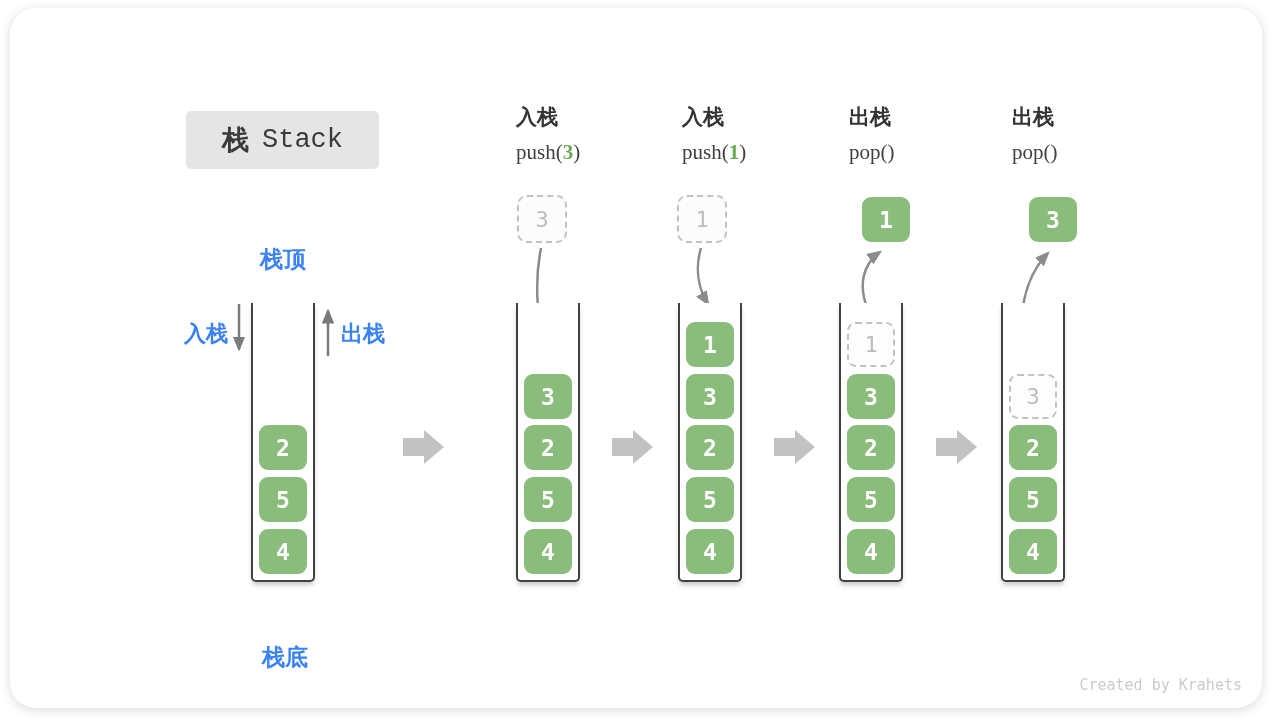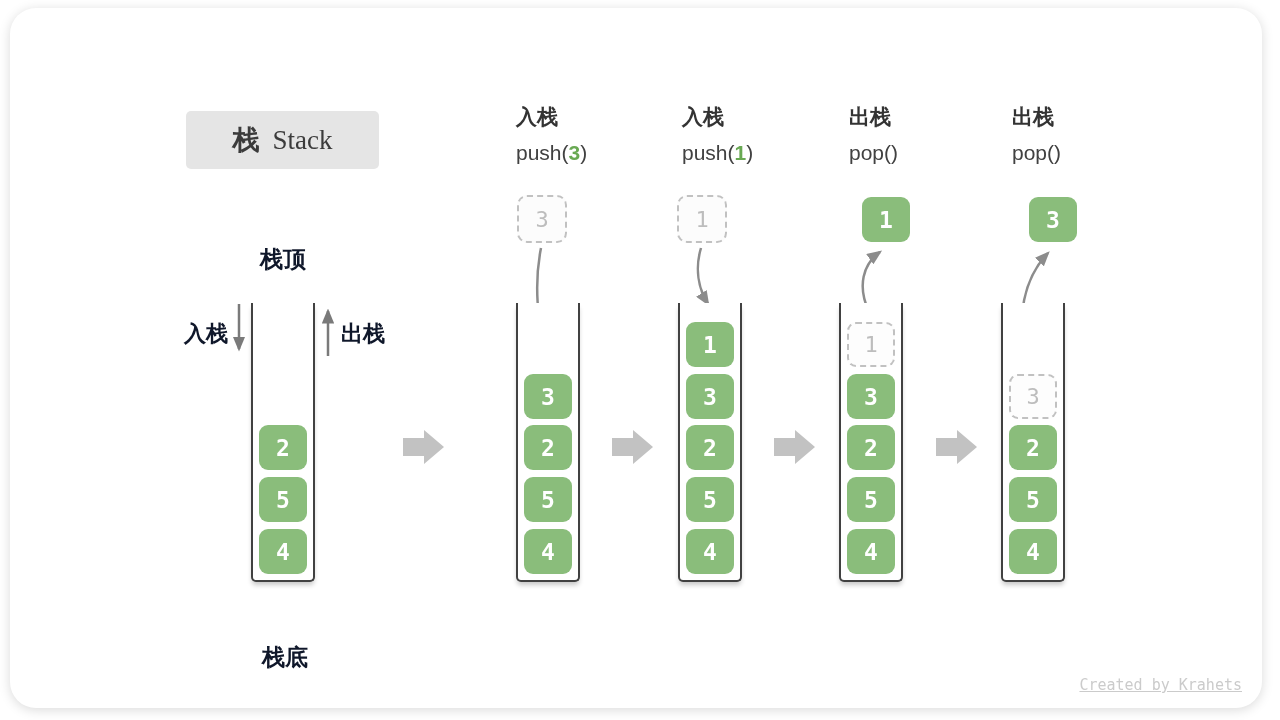--- a/index.html
+++ b/index.html
@@ -15,25 +15,25 @@
   }
   .layer { position:absolute; inset:0; }
   svg.overlay { position:absolute; left:0; top:0; width:1280px; height:720px; pointer-events:none; }
 
   .title-box {
     position:absolute; left:186px; top:111px; width:193px; height:58px;
     background:#E5E5E5; border-radius:5px; color:#3B3B3B;
     display:flex; align-items:center; justify-content:center;
   }
   .title-zh { font-size:27px; font-weight:bold; }
-  .title-en { font-size:27px; margin-left:13px; font-family:Liberation Serif, serif; }
+  .title-en { font-size:27px; margin-left:13px; font-family:Liberation Mono, monospace; }
 
   .op { position:absolute; top:107px; }
   .op-zh { font-size:21px; font-weight:bold; color:#333333; line-height:1; margin-bottom:14px; }
-  .op-code { font-size:21px; color:#414141; line-height:1; font-family:Liberation Sans, sans-serif; }
+  .op-code { font-size:21px; color:#414141; line-height:1; font-family:Liberation Serif, serif; }
   .op-arg { color:#69A953; font-weight:bold; }
 
   .stack {
     position:absolute; top:303px; width:60px; height:277px; background:#ffffff;
     border-left:2px solid #414141; border-right:2px solid #414141; border-bottom:2px solid #414141;
     border-radius:0 0 5px 5px;
     box-shadow:0 4px 5px -1px rgba(0,0,0,0.22);
   }
   .cell {
     position:absolute; left:50%; transform:translateX(-50%);
@@ -53,30 +53,30 @@
     color:#BDBDBD; font-family:"DejaVu Sans Mono","Liberation Mono",monospace; font-size:22px;
     display:flex; align-items:center; justify-content:center;
   }
   .float-green {
     position:absolute; width:48px; height:45px; border-radius:9px;
     background:#8ABD7B; color:#ffffff;
     font-family:"DejaVu Sans Mono","Liberation Mono",monospace; font-size:23px; font-weight:bold;
     display:flex; align-items:center; justify-content:center;
   }
 
-  .side-lbl { position:absolute; font-weight:bold; color:#0f172a; }
+  .side-lbl { position:absolute; font-weight:bold; color:#3b82f6; }
   .lbl-top    { left:240px; top:244px; width:86px; text-align:center; font-size:23px; }
   .lbl-bottom { left:240px; top:611px; width:90px; text-align:center; font-size:23px;margin-top:31px; }
   .lbl-push   { left:166px; top:319px; width:62px; text-align:right; font-size:22px; }
   .lbl-pop    { left:341px; top:319px; font-size:22px; }
 
   .watermark {
     position:absolute; right:38px; top:676px;
     font-family:"DejaVu Sans Mono","Liberation Mono",monospace;
-    font-size:15px; color:#CBCBCB;text-decoration:underline;
+    font-size:15px; color:#CBCBCB;
   }
 </style>
 </head>
 <body>
 
 <div class="page">
   <div class="card"></div>
 
   <div class="layer">
 

